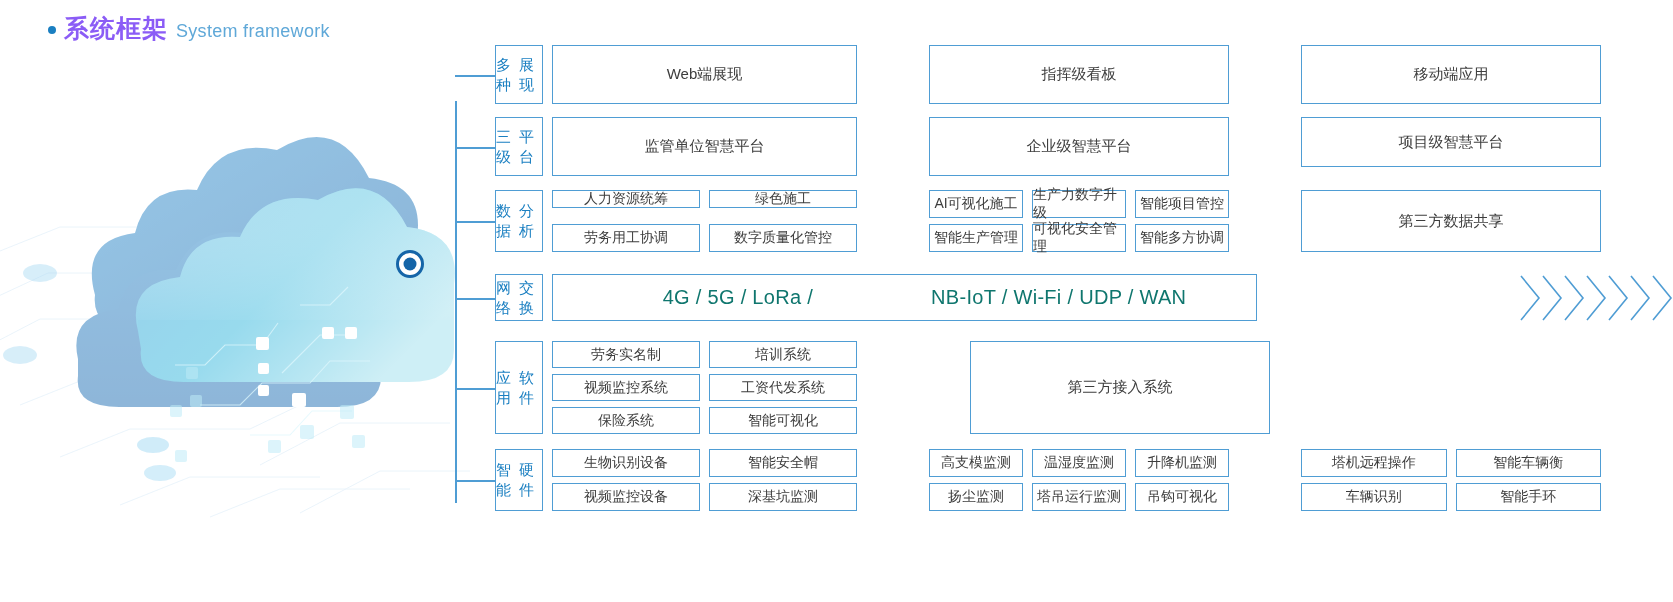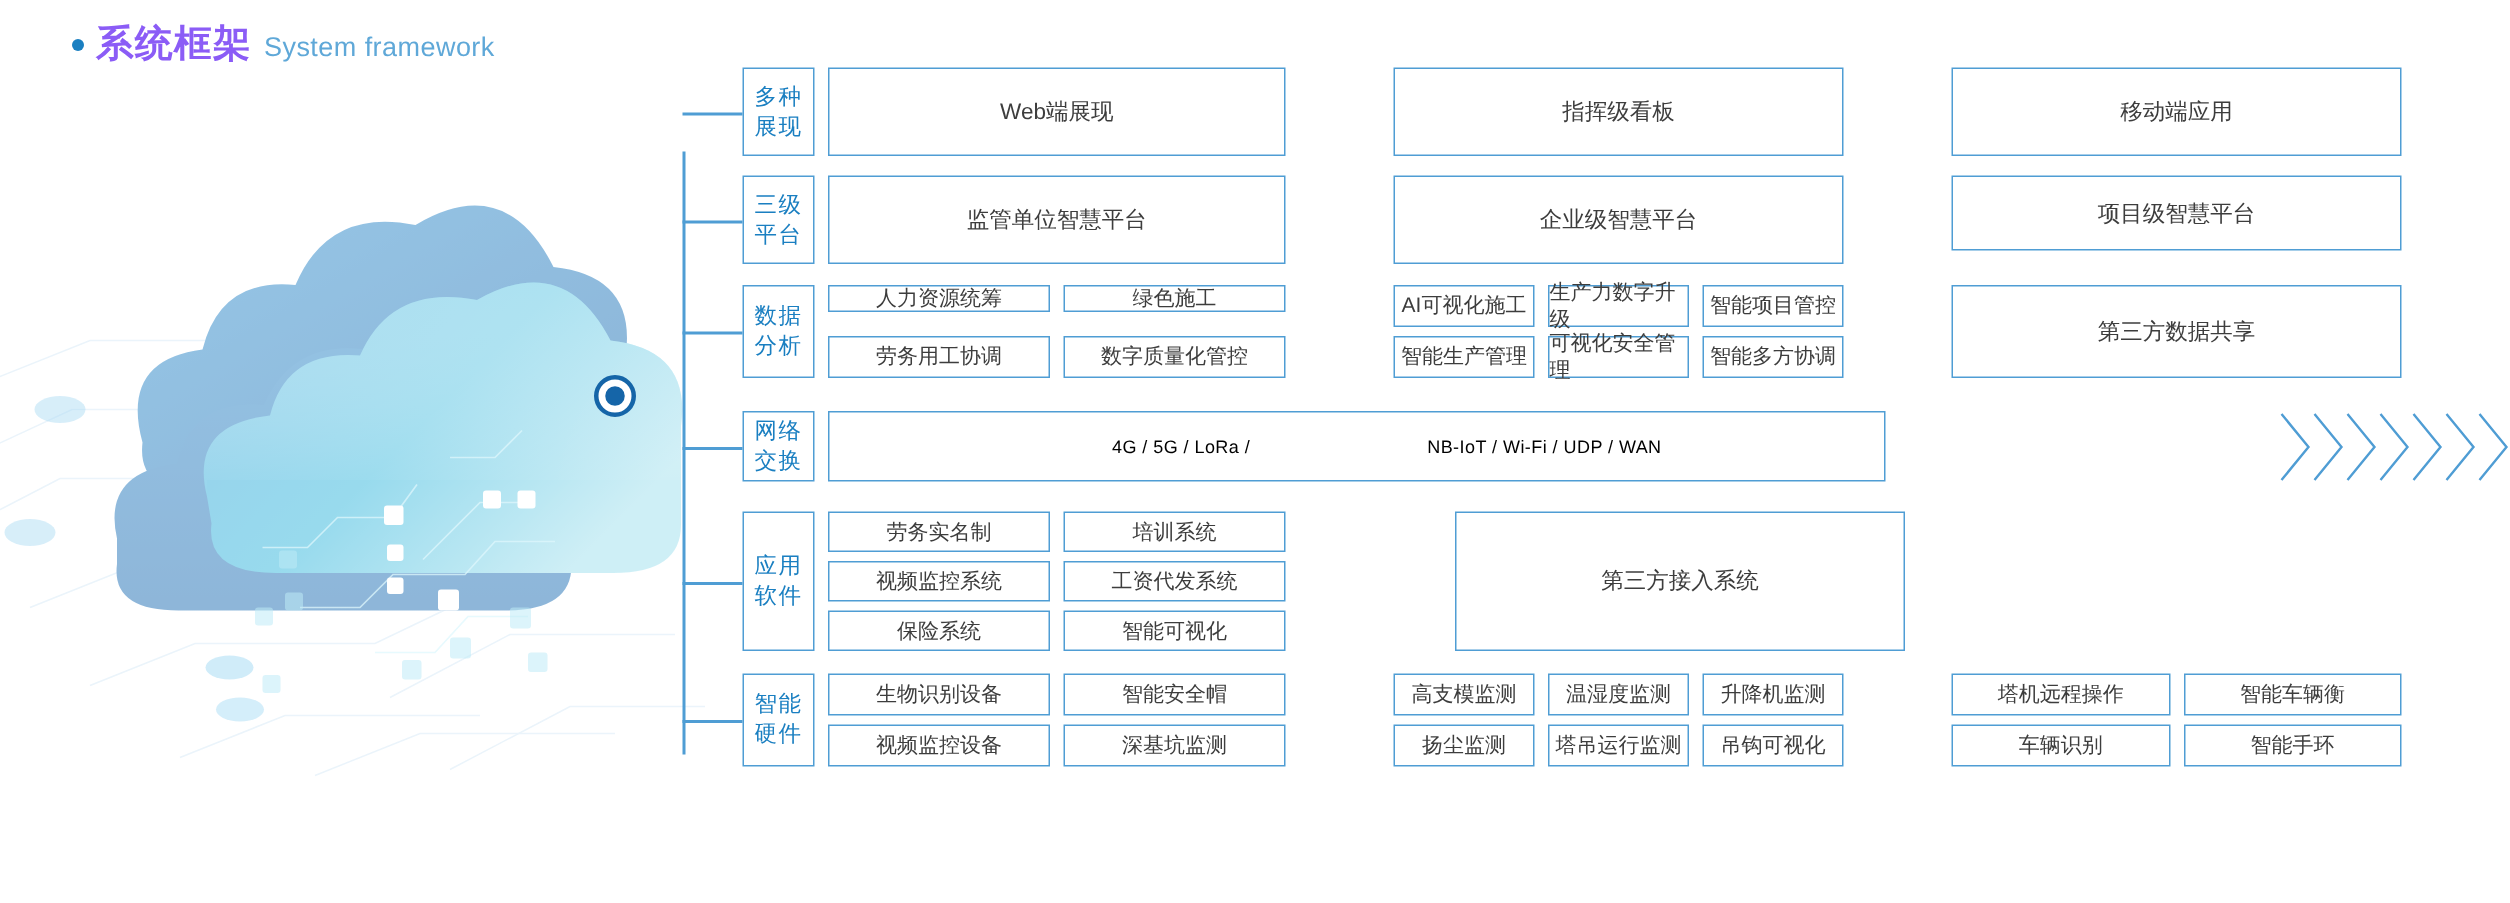--- a/index.html
+++ b/index.html
@@ -25,31 +25,31 @@
   
   .diagram{position:absolute;left:455px;top:45px;width:1218px;height:480px;}
   
   .spine{position:absolute;left:0;top:56px;width:2px;height:402px;background:#4f9dd4;}
   .branch{position:absolute;left:0;width:40px;height:2px;background:#4f9dd4;}
 
   .rows{position:absolute;left:40px;top:0;width:1178px;}
   .row{display:flex;align-items:stretch;position:absolute;left:0;}
 
   .cat{width:48px;border:1px solid #4f9dd4;box-sizing:border-box;
-       display:flex;flex-direction:column;align-items:center;justify-content:center;
+       display:flex;flex-direction:row;align-items:center;justify-content:center;
        color:#1a7fc1;font-size:15px;line-height:20px;letter-spacing:1px;flex:none;}
   .cat span{display:block;}
 
   .cells{flex:1;display:flex;margin-left:9px;position:relative;}
   .grp{display:flex;flex-direction:column;justify-content:space-between;}
 
   .box{border:1px solid #4f9dd4;box-sizing:border-box;display:flex;align-items:center;
        justify-content:center;color:#3d3d3d;font-size:14px;background:#fff;}
   .box.big{font-size:15px;}
-  .box.net{font-size:12px;color:#000000;letter-spacing:.3px;padding-left:40px;}
+  .box.net{font-size:20px;color:#0f766e;letter-spacing:.3px;padding-left:40px;}
 
   .net-row-inner{display:flex;align-items:center;width:100%;height:100%;justify-content:center;gap:118px;}
 
   .arrows{position:absolute;right:-0px;top:0;height:100%;display:flex;align-items:center;}
   .chev{width:22px;height:46px;}
 
   
   .tall{display:flex;align-items:center;justify-content:center;font-size:15px;}
 </style>
 </head>

